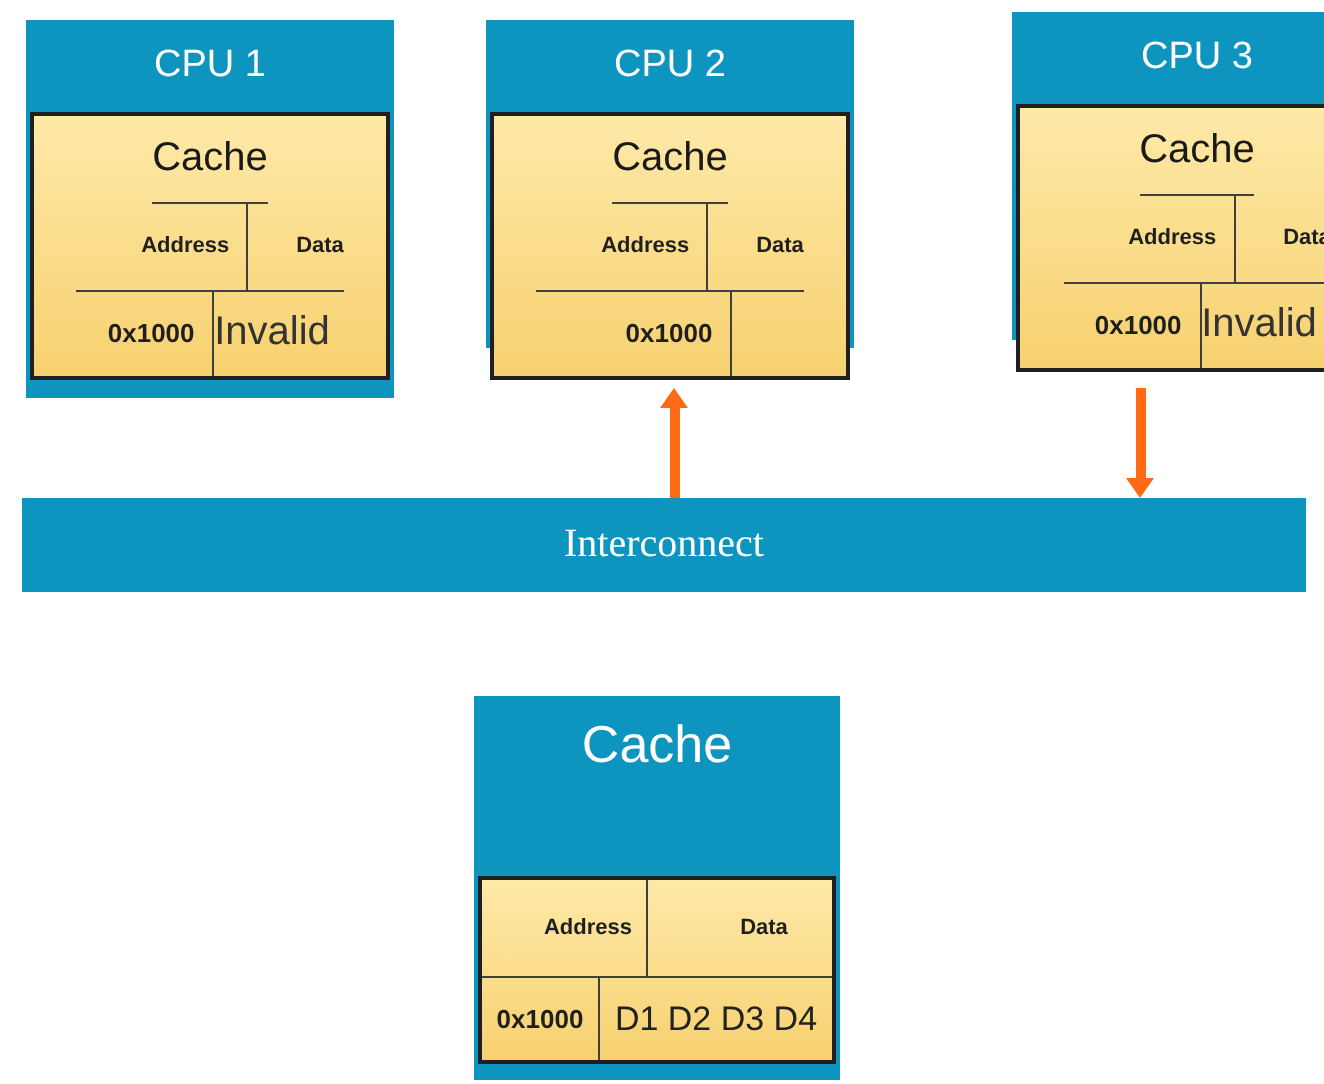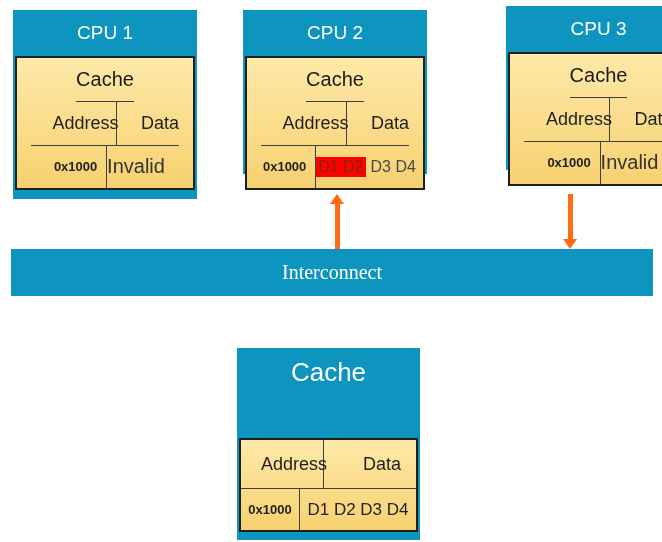--- a/index.html
+++ b/index.html
@@ -30,21 +30,21 @@
     display:flex;align-items:center;justify-content:center;
     font-size:20px;color:#1a1a1a;
   }
   .row-cols{flex:1;border-bottom:1px solid #3f3f3f;}
   .row-cols:last-child{border-bottom:none;}
   .col-address{
     width:61px;border-right:1px solid #3f3f3f;
     display:flex;align-items:center;justify-content:center;
   }
   .col-data{flex:1;display:flex;align-items:center;justify-content:center;}
-  .hdr-label{font-size:18px;font-weight:normal;color:#1f1f1f;padding-left:24px;}
+  .hdr-label{font-size:11px;font-weight:bold;color:#1f1f1f;padding-left:24px;}
   .addr-value{font-size:13px;font-weight:bold;color:#1f1f1f;}
   .invalid-value{font-size:20px;color:#333333;}
   .cpu2-data{font-size:16px;}
   .hl{background:var(--red-highlight,#FF0000);color:var(--red-text,#7F2800);padding:1px 2px;}
   .rest{color:var(--muted-text,#4A4A4A);margin-left:5px;}
   
   #interconnect{
     left:11px;top:249px;width:642px;height:47px;
     display:flex;align-items:center;justify-content:center;
     color:#ffffff;font-size:20px;font-family:Liberation Serif, serif;
@@ -100,24 +100,20 @@
   <div class="blue-block" id="cpu2">
     <div class="cpu-title">CPU 2</div>
     <div class="tan-table cache-table">
       <div class="row-cache">Cache</div>
       <div class="row row-cols">
         <div class="col-address hdr-label">Address</div>
         <div class="col-data hdr-label">Data</div>
       </div>
       <div class="row row-cols">
         <div class="col-address addr-value">0x1000</div>
-        <div class="col-data cpu2-data">
-          <span class="hl">D1 D2</span>
-          <span class="rest">D3 D4</span>
-        </div>
       </div>
     </div>
   </div>
 
   <div class="blue-block" id="cpu3">
     <div class="cpu-title">CPU 3</div>
     <div class="tan-table cache-table">
       <div class="row-cache">Cache</div>
       <div class="row row-cols">
         <div class="col-address hdr-label">Address</div>

